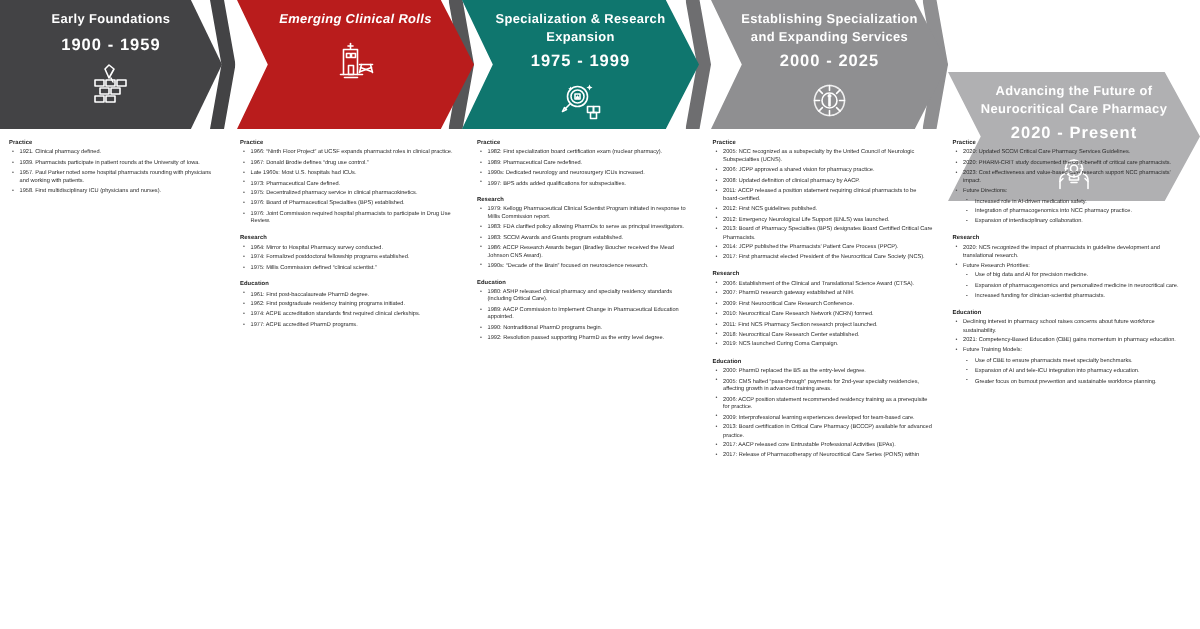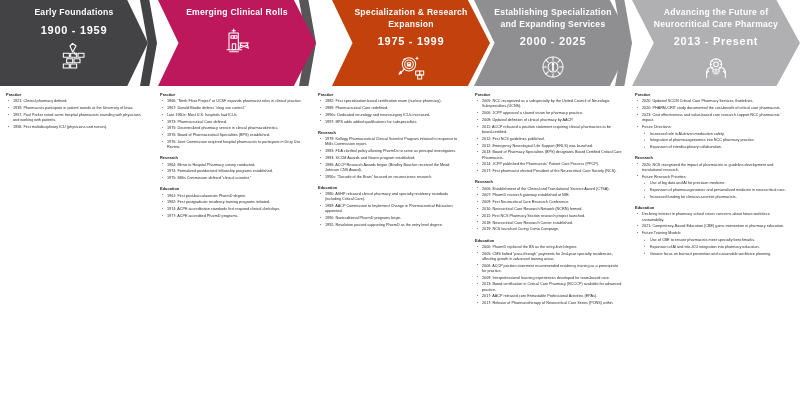--- a/index.html
+++ b/index.html
@@ -91,41 +91,41 @@
             <rect x="30" y="20" width="9" height="6"></rect>
             <rect x="13" y="28" width="9" height="6"></rect>
             <rect x="24" y="28" width="9" height="6"></rect>
             <rect x="8" y="36" width="9" height="6"></rect>
             <rect x="19" y="36" width="9" height="6"></rect>
             <path d="M22 18 L18 9 L22 5 L27 9 Z"></path>
             <path d="M24 18 L26 22"></path>
           </svg>
         </div>
       </div>
-      <div class="chev" style="left: 158px; width: 158px; background: #be185d;">
+      <div class="chev" style="left: 158px; width: 158px; background: #b91c1c; font-style: italic;">
         <div class="ttl">Emerging Clinical Rolls</div>
         <div class="ico">
           <svg width="32" height="32" viewBox="0 0 48 48" fill="none" stroke="#fff" stroke-width="1.6" stroke-linecap="round" stroke-linejoin="round">
             <path d="M12 40V15h14v25"></path>
             <path d="M19 9v5"></path>
             <path d="M16.5 11.5h5"></path>
             <rect x="15" y="19" width="4" height="4"></rect>
             <rect x="20" y="19" width="4" height="4"></rect>
             <rect x="17" y="31" width="5" height="9"></rect>
             <path d="M9 40h22"></path>
             <path d="M28 30h13"></path>
             <path d="M30 30l-2 8"></path>
             <path d="M39 30l2 8"></path>
             <path d="M29 33l11 4"></path>
             <path d="M40 33l-11 4"></path>
             <path d="M13 43h13"></path>
           </svg>
         </div>
       </div>
-      <div class="chev" style="left: 332px; width: 158px; background: #c2410c;">
+      <div class="chev" style="left: 308px; width: 158px; background: #0f766e;">
         <div class="ttl">Specialization &amp; Research Expansion</div>
         <div class="yrs">1975 - 1999</div>
         <div class="ico">
           <svg width="32" height="32" viewBox="0 0 48 48" fill="none" stroke="#fff" stroke-width="1.6" stroke-linecap="round" stroke-linejoin="round">
             <circle cx="21" cy="20" r="10"></circle>
             <circle cx="21" cy="20" r="6.5"></circle>
             <path d="M18.5 17.5h5v5h-5z"></path>
             <path d="M21 18.4l.8 1.6 1.7.2-1.2 1.2.3 1.7-1.6-.8-1.6.8.3-1.7-1.2-1.2 1.7-.2z" fill="#fff" stroke="none"></path>
             <path d="M14 27l-5 5"></path>
             <path d="M8 31l-2 4 4-2z"></path>
@@ -143,23 +143,23 @@
         <div class="ico">
           <svg width="32" height="32" viewBox="0 0 48 48" fill="none" stroke="#fff" stroke-width="1.6" stroke-linecap="round" stroke-linejoin="round">
             <circle cx="24" cy="24" r="15" stroke-dasharray="1 0" opacity=".85"></circle>
             <circle cx="24" cy="24" r="7.5"></circle>
             <circle cx="24" cy="19.5" r="2" fill="#fff" stroke="none"></circle>
             <path d="M24 22v7" stroke-width="2.6"></path>
             <path d="M24 9v5M24 34v5M9 24h5M34 24h5M13.4 13.4l3.5 3.5M31.1 31.1l3.5 3.5M34.6 13.4l-3.5 3.5M16.9 31.1l-3.5 3.5"></path>
           </svg>
         </div>
       </div>
-      <div class="chev" style="left: 632px; width: 168px; background: rgb(176, 176, 178);">
+      <div class="chev" style="left: 632px; width: 168px; background: rgb(176, 176, 178); margin-top: 48px;">
         <div class="ttl">Advancing the Future of Neurocritical Care Pharmacy</div>
-        <div class="yrs">2013 - Present</div>
+        <div class="yrs">2020 - Present</div>
         <div class="ico">
           <svg width="32" height="32" viewBox="0 0 48 48" fill="none" stroke="#fff" stroke-width="1.6" stroke-linecap="round" stroke-linejoin="round">
             <circle cx="24" cy="20" r="8.5"></circle>
             <path d="M19.5 28.5v3h9v-3"></path>
             <path d="M21 34h6"></path>
             <circle cx="24" cy="20" r="3.5"></circle>
             <path d="M24 11.5v2M24 26.5v2M15.5 20h2M30.5 20h2M18 14l1.4 1.4M28.6 24.6l1.4 1.4M30 14l-1.4 1.4M19.4 24.6L18 26"></path>
             <path d="M15 25c-3 1-5 4-5 7v8"></path>
             <path d="M13 30l-3 3"></path>
             <path d="M33 25c3 1 5 4 5 7v8"></path>

